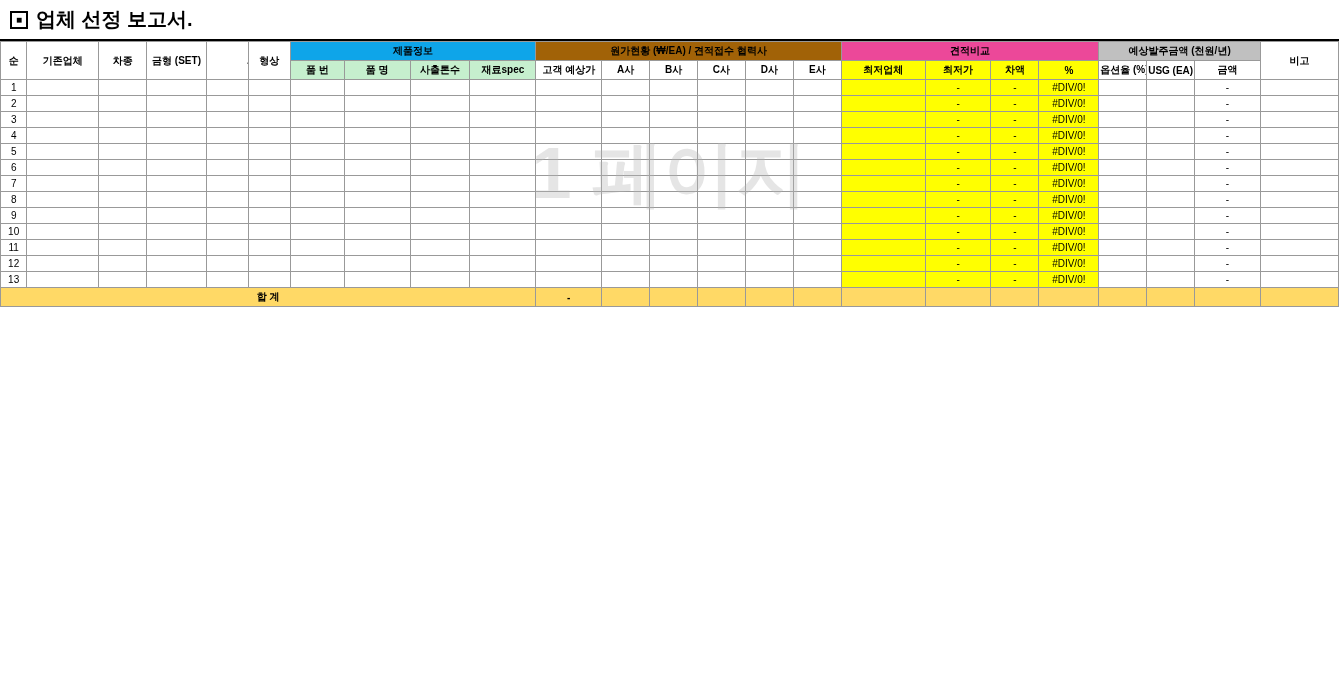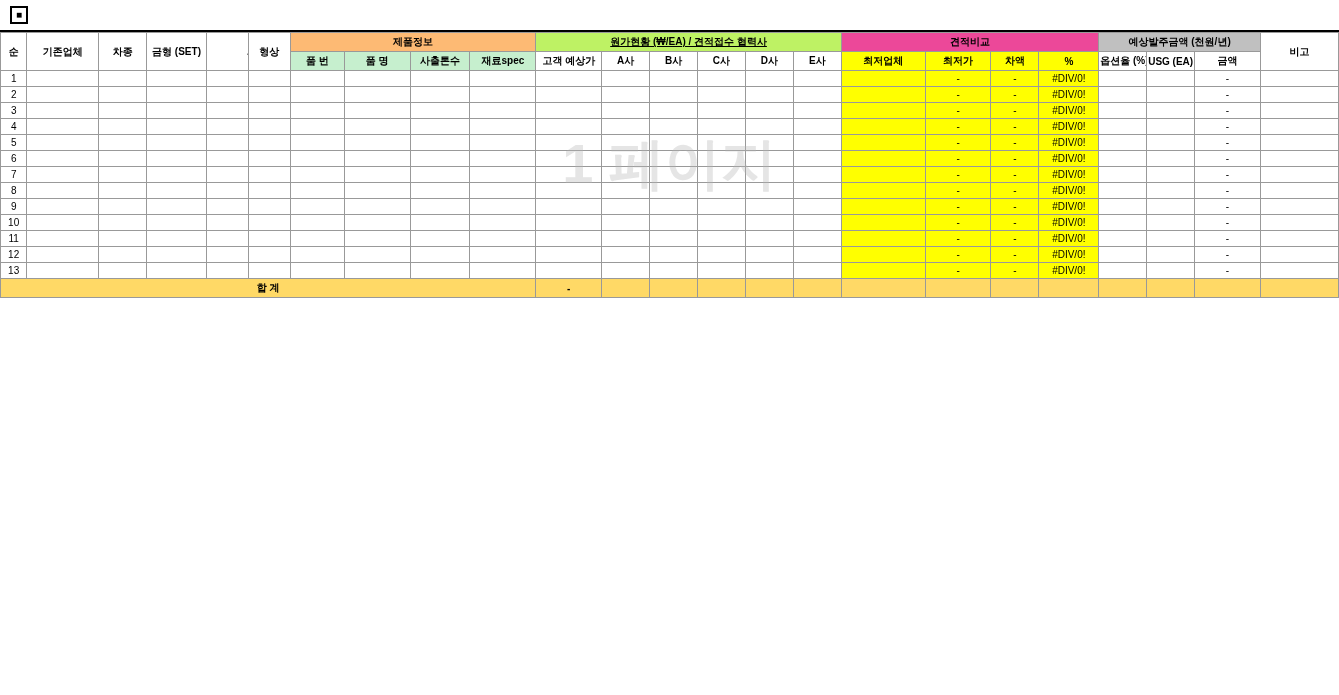--- a/index.html
+++ b/index.html
@@ -46,21 +46,21 @@
       background: #fff;
     }
     .data-row td.yellow-cell {
       background: #ffff00;
     }
     .watermark {
       position: absolute;
       top: 50%;
       left: 50%;
       transform: translate(-50%, -50%);
-      font-size: 56px;
+      font-size: 72px;
       font-weight: bold;
       color: rgba(180, 180, 180, 0.35);
       pointer-events: none;
       white-space: nowrap;
       z-index: 10;
     }
     .table-wrapper {
       position: relative;
     }
     .footer-row td {
@@ -86,20 +86,21 @@
     .col-optrate { width: 40px; }
     .col-usg { width: 40px; }
     .col-amount { width: 55px; }
     .col-remark { width: 65px; }
   </style>
 </head>
 <body>
 
 <div class="page-title">
   <span class="title-icon">■</span>
+  <span>업체 선정 보고서.</span>
 </div>
 
 <div class="table-wrapper">
   <div class="watermark">1 페이지</div>
   <table>
 
     <colgroup>
       <col class="col-seq">
       <col class="col-existing">
       <col class="col-cartype">
@@ -127,22 +128,22 @@
     </colgroup>
     <thead>
 
       <tr>
         <th rowspan="2" class="col-seq">순</th>
         <th rowspan="2" class="col-existing">기존업체</th>
         <th rowspan="2" class="col-cartype">차종</th>
         <th rowspan="2" class="col-mold">금형 (SET)</th>
         <th rowspan="2" class="col-spec">사양</th>
         <th rowspan="2" class="col-shape">형상</th>
-        <th colspan="4" style="background:#fdba74;">제품정보</th>
-        <th colspan="6" style="background:#bef264;text-decoration:underline;">원가현황 (₩/EA) / 견적접수 협력사</th>
+        <th colspan="4" style="background:#0ea5e9;">제품정보</th>
+        <th colspan="6" style="background:#a16207;">원가현황 (₩/EA) / 견적접수 협력사</th>
         <th colspan="4" style="background:#ec4899;">견적비교</th>
         <th colspan="3" style="background:#c0c0c0;">예상발주금액 (천원/년)</th>
         <th rowspan="2">비고</th>
       </tr>
 
       <tr>
         <th style="background:#c6efce;">품 번</th>
         <th style="background:#c6efce;">품 명</th>
         <th style="background:#c6efce;">사출톤수</th>
         <th style="background:#c6efce;">재료spec</th>

